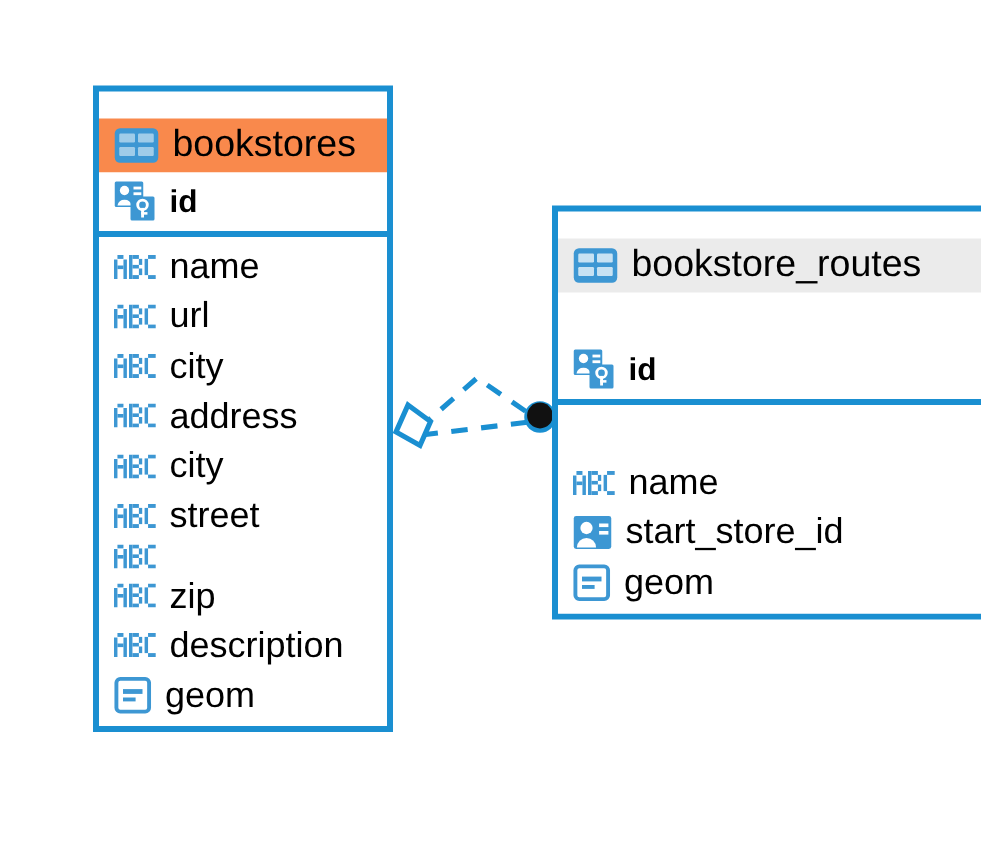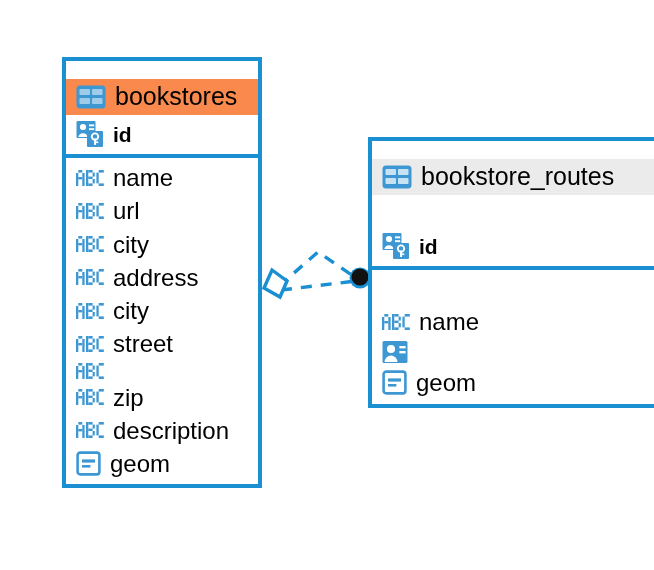--- a/index.html
+++ b/index.html
@@ -442,20 +442,21 @@
       <div class="field-row">
         <span class="icon icon-fk">
           <svg viewBox="0 0 26 24" xmlns="http://www.w3.org/2000/svg">
             <rect x="0.5" y="1" width="25" height="22" rx="1.6" fill="#3d97d3"></rect>
             <circle cx="9" cy="9" r="4.1" fill="#ffffff"></circle>
             <path d="M 2.6 22 a 6.4 6.4 0 0 1 12.8 0 Z" fill="#ffffff"></path>
             <rect x="17.4" y="6" width="6.2" height="2.4" fill="#ffffff"></rect>
             <rect x="17.4" y="11" width="6.2" height="2.4" fill="#ffffff"></rect>
           </svg>
         </span>
+        <span class="field-label">start_store_id</span>
       </div>
 
 
       <div class="field-row">
         <span class="icon icon-geom">
           <svg viewBox="0 0 25 25" xmlns="http://www.w3.org/2000/svg">
             <rect x="1.6" y="1.6" width="21.8" height="21.8" rx="2.6" fill="none" stroke="#3d97d3" stroke-width="2.6"></rect>
             <rect x="6" y="8.4" width="13" height="3.2" fill="#3d97d3"></rect>
             <rect x="6" y="14" width="8.4" height="2.6" fill="#3d97d3"></rect>
           </svg>

